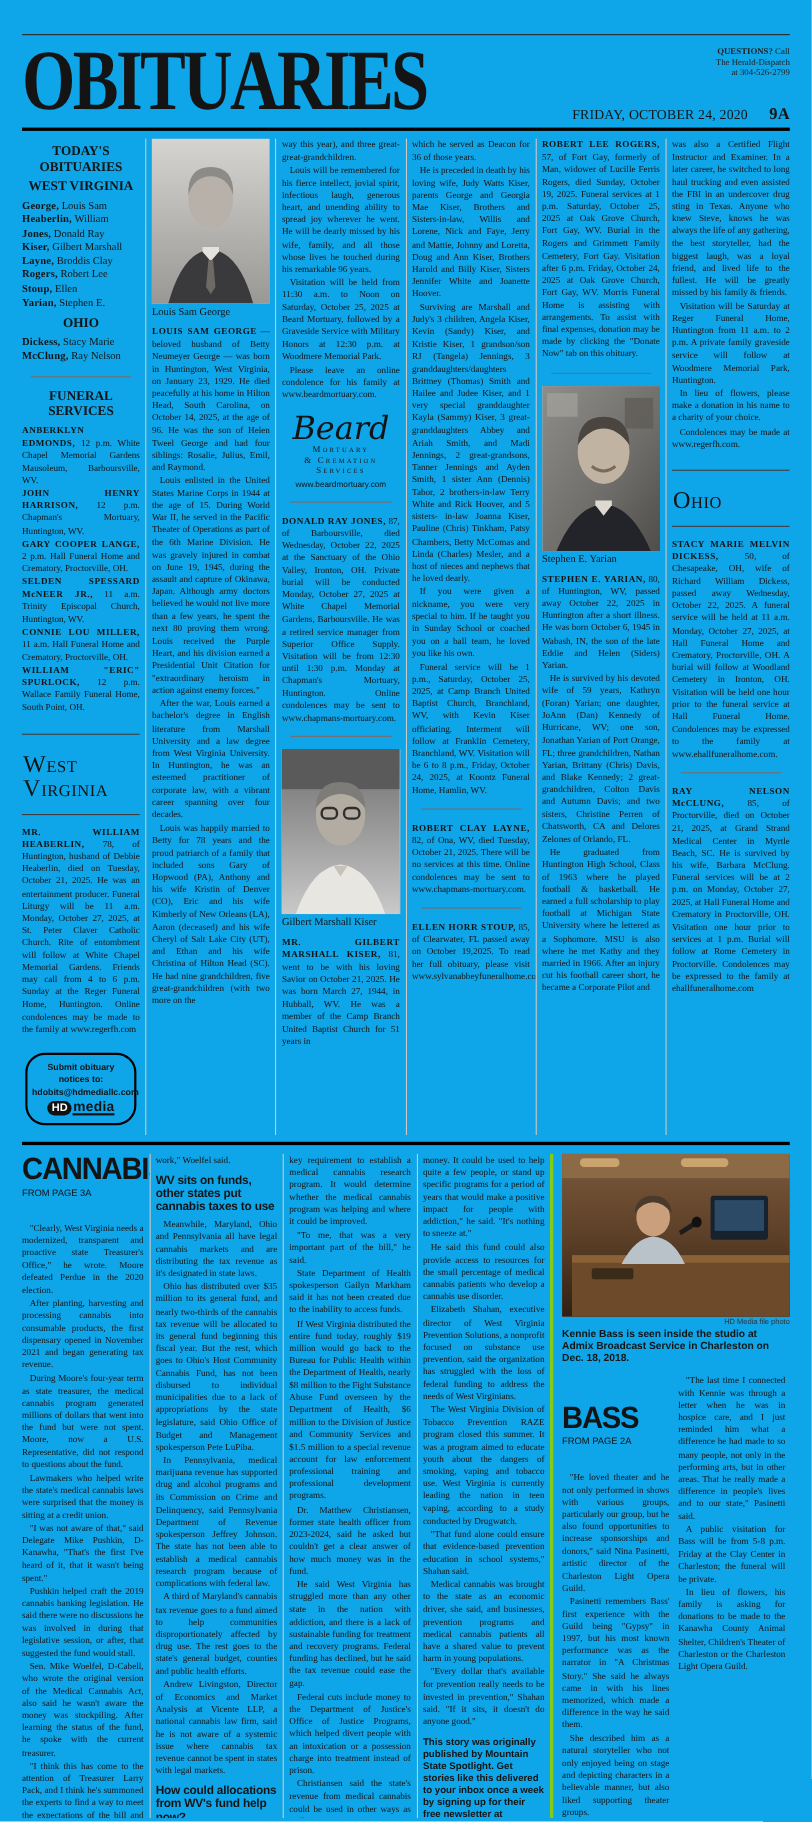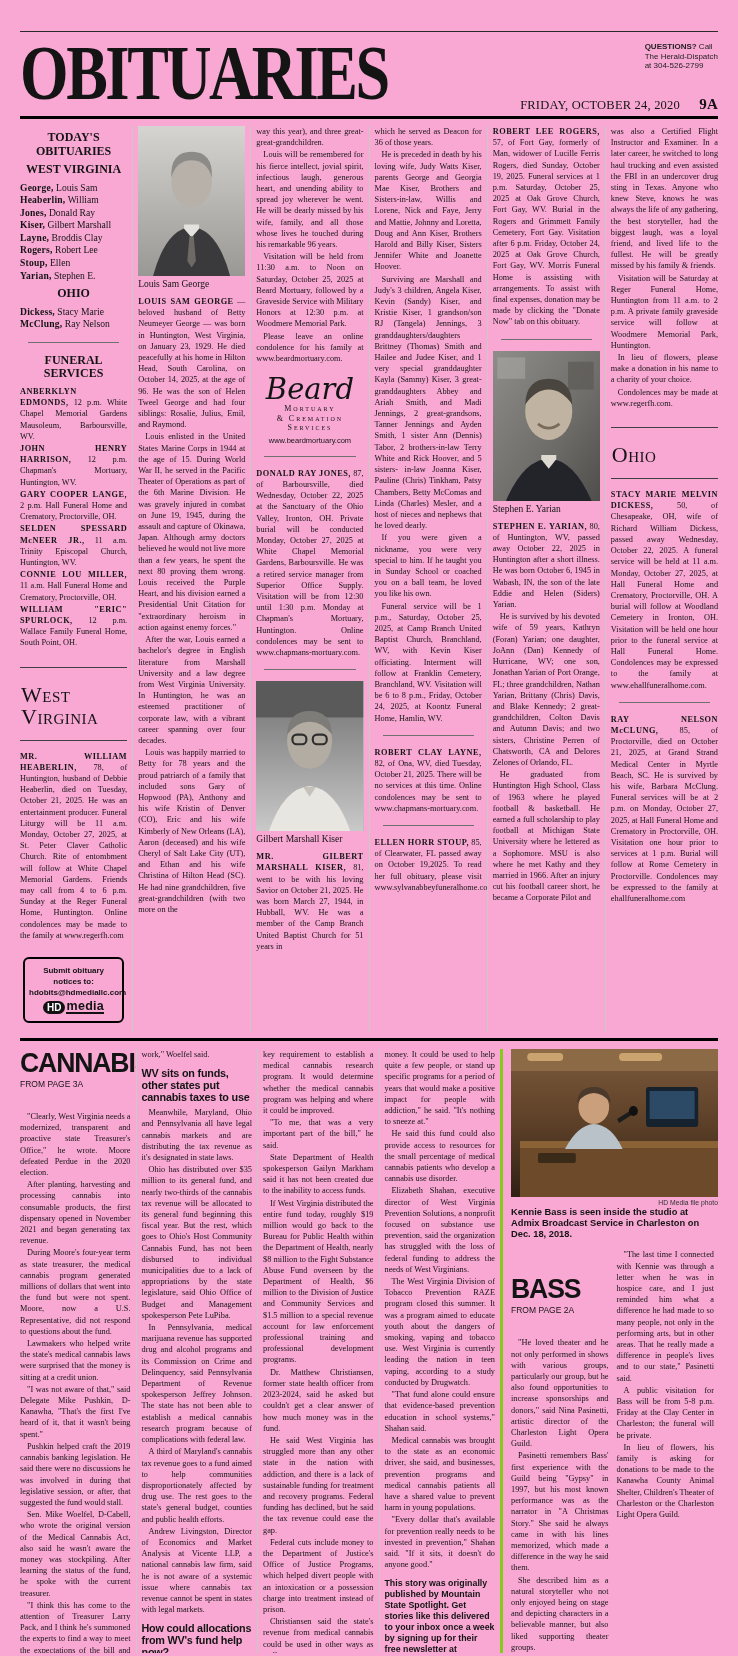--- a/index.html
+++ b/index.html
@@ -1,22 +1,22 @@
 <!DOCTYPE html>
 <html><head>
 <meta charset="utf-8">
 <style>
   html,body{margin:0;padding:0;background:#f3f3f0;}
-  .page{position:relative;width:738px;height:1656px;margin:0 auto;background:#f9a8d4;color:#141414;
+  .page{position:relative;width:738px;height:1656px;margin:0 auto;background:#0ea5e9;color:#141414;
         font-family:"Liberation Serif",serif;box-sizing:border-box;padding:0 20px;overflow:hidden;}
   .toprule{border-top:1px solid #2a2a2a;margin-top:31px;}
   header{position:relative;height:84px;}
   .mast{display:inline-block;margin:0;font-family:"Liberation Serif",serif;font-weight:bold;
         font-size:78px;line-height:82px;letter-spacing:-3px;transform:scaleX(.8);transform-origin:0 70%;}
-  .qblock{position:absolute;right:0;top:10px;text-align:left;font-family:Liberation Sans, sans-serif;
+  .qblock{position:absolute;right:0;top:10px;text-align:right;font-family:Liberation Serif, serif;
         font-size:8px;line-height:9.5px;color:#222;}
   .qblock .qb{font-weight:bold;}
   .dateline{position:absolute;right:0;bottom:3px;font-size:12.5px;letter-spacing:.2px;}
   .dateline .pg{font-weight:bold;font-size:15px;margin-left:16px;}
   .thick{border-top:3px solid #000;}
   
   .cols{display:flex;height:906px;overflow:hidden;padding-top:7px;}
   .col{flex:1 1 0;padding:0 5px;overflow:hidden;min-width:0;}
   .col+.col{border-left:1px solid #c9c9c6;}
   .col:first-child{padding-left:0;}
@@ -30,21 +30,21 @@
   .hr{border-top:1px solid #707070;margin:11px 8px;}
   .sechead{margin:18px 0 10px;padding:16px 1px 12px;border-top:1px solid #3f3f3f;border-bottom:1px solid #3f3f3f;
         font-variant:small-caps;font-size:22px;line-height:22px;letter-spacing:.5px;}
   .photo{width:100%;height:150px;display:block;background:#bbb;}
   .photo svg{width:100%;height:100%;display:block;}
   .pcap{font-size:9.5px;line-height:11px;margin:3px 0 6px;}
   .beard{text-align:center;margin:10px 0 4px;}
   .beard .scr{font-family:"DejaVu Serif",serif;font-style:italic;font-size:29px;line-height:30px;}
   .beard .bl{font-variant:small-caps;letter-spacing:2px;font-size:8px;line-height:9.5px;}
   .beard .burl{font-size:7.5px;font-family:"Liberation Sans",sans-serif;margin-top:3px;}
-  .submit{border:2px solid #000;border-radius:6px;padding:6px 4px 7px;text-align:center;
+  .submit{border:2px solid #000;border-radius:18px;padding:6px 4px 7px;text-align:center;
         font-family:"Liberation Sans",sans-serif;font-size:8px;font-weight:bold;line-height:11px;margin:16px 3px 0;}
   .hdlogo{display:inline-flex;align-items:center;margin-top:3px;}
   .hdlogo .hd{background:#111;color:#fff;border-radius:9px;padding:1px 4px;font-size:10px;font-weight:bold;}
   .hdlogo .media{font-size:12.5px;font-weight:bold;border-bottom:2px solid #111;margin-left:1px;letter-spacing:.3px;}
   
   .bottom{display:flex;border-top:3px solid #000;margin-top:6px;padding-top:8px;height:604px;overflow:hidden;}
   .cann{display:flex;width:480px;flex:0 0 480px;}
   .ccol{flex:1 1 0;padding:0 5px;overflow:hidden;min-width:0;}
   .ccol+.ccol{border-left:1px solid #c9c9c6;}
   .ccol:first-child{padding-left:0;}

